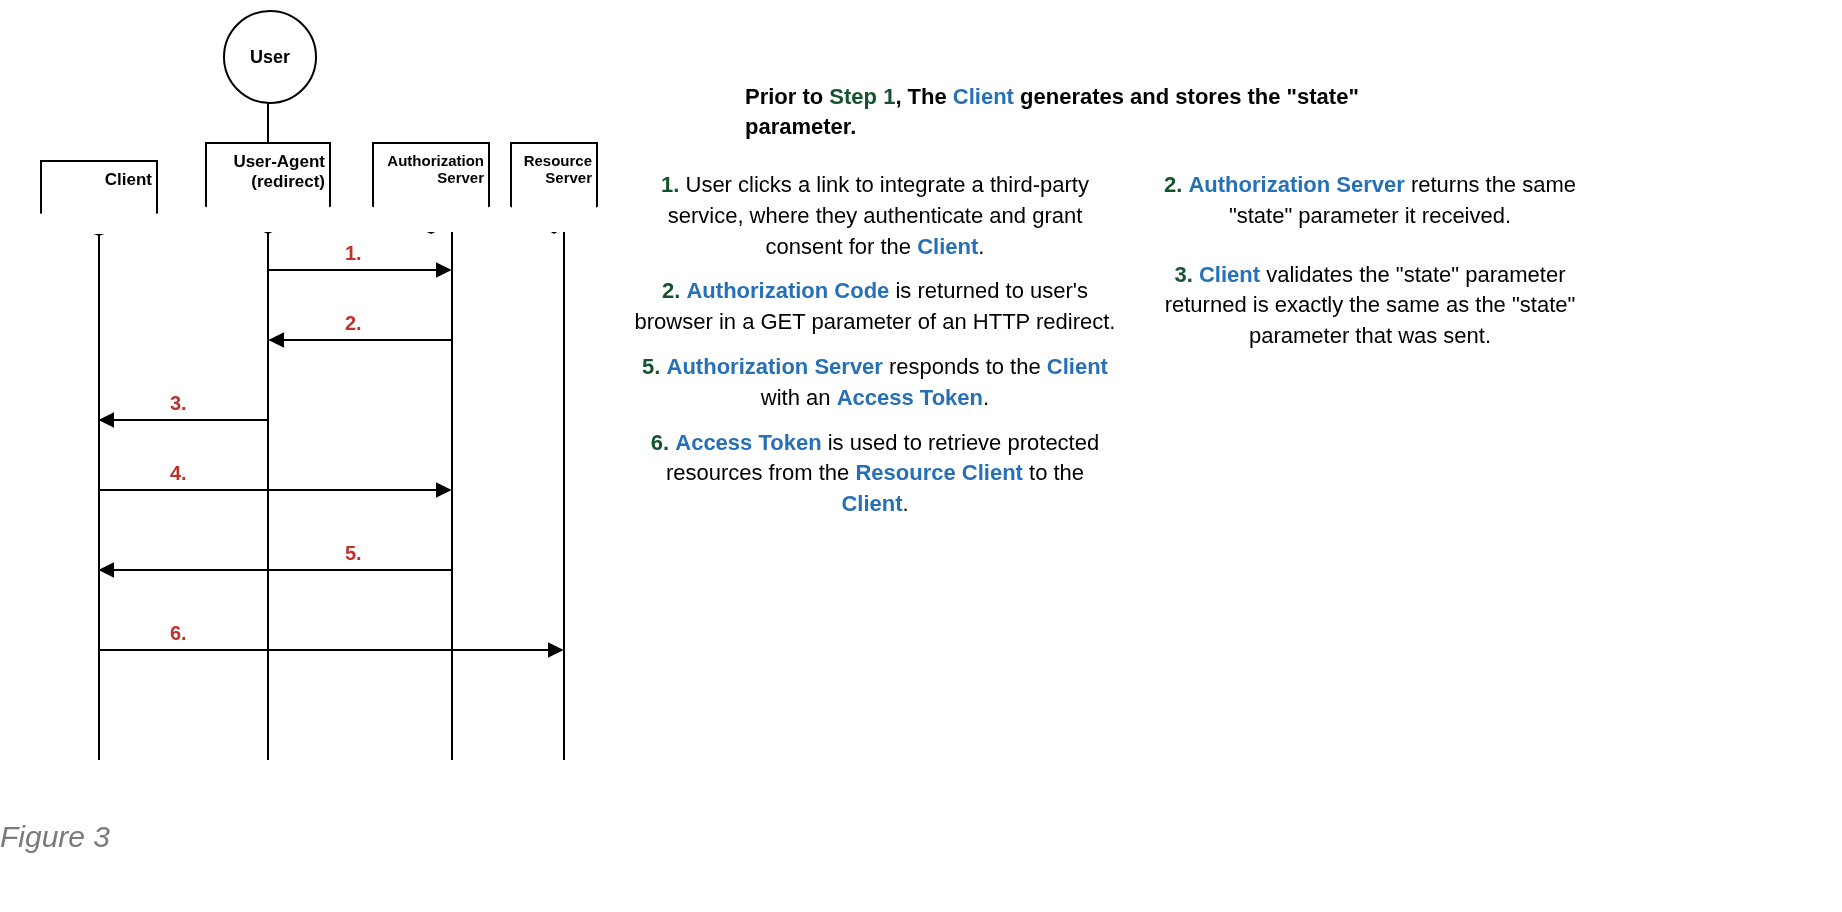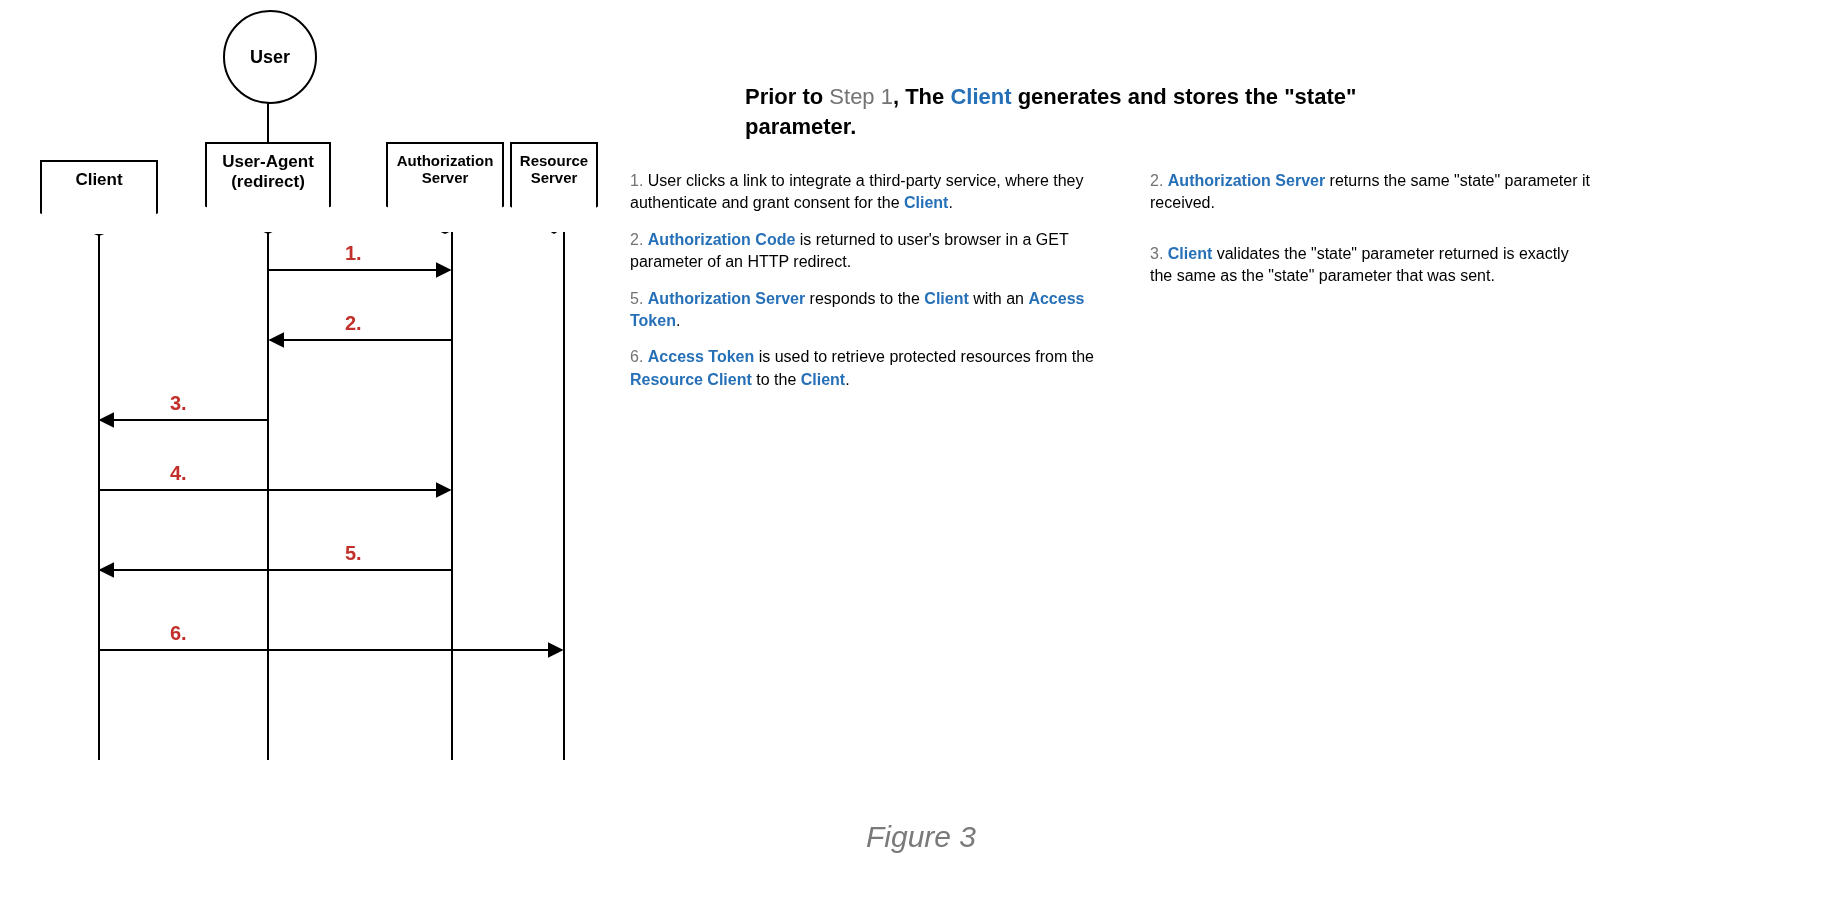--- a/index.html
+++ b/index.html
@@ -42,21 +42,21 @@
   }
   .actor-stem {
     position: absolute;
     width: 2px;
     background: #000;
   }
   .headbox {
     position: absolute;
     border: 2px solid #000;
     background: #fff;
-    text-align: center;
+    text-align: right;
     font-weight: bold;
     font-size: 17px;
     line-height: 1.15;
     box-sizing: border-box;
     padding-top: 6px;
     
   }
   .headbox.pentagon {
     clip-path: polygon(0 0, 100% 0, 100% 70%, 50% 100%, 0 70%);
     -webkit-clip-path: polygon(0 0, 100% 0, 100% 70%, 50% 100%, 0 70%);
@@ -81,50 +81,51 @@
     position: absolute;
     left: 745px;
     top: 82px;
     width: 720px;
     font-size: 22px;
     font-weight: bold;
     line-height: 1.35;
   }
   .col {
     position: absolute;
-    font-size: 16px;
+    font-size: 22px;
     line-height: 1.4;
+    text-align: center;
   }
   .col-left {
     left: 630px;
     top: 170px;
     width: 490px;
   }
   .col-right {
     left: 1150px;
     top: 170px;
     width: 440px;
   }
   .step {
     margin-bottom: 14px;
   }
   .num {
-    color: #737373;
-    font-weight: normal;
+    color: #14532d;
+    font-weight: bold;
   }
   .kw {
     color: #2670b8;
     font-weight: bold;
   }
   .caption {
     position: absolute;
     left: 0;
     width: 1842px;
     top: 820px;
-    text-align: center;
+    text-align: left;
     font-style: italic;
     color: #7a7a7a;
     font-size: 30px;
   }
 </style>
 </head>
 <body>
 
 <div class="page">
 
@@ -141,21 +142,21 @@
       </div>
     </div>
 
     <div class="headbox pentagon" style="left:165px; top:132px; width:126px; height:92px;">
       <div class="inner">
         <span>User-Agent</span><br>
         <span>(redirect)</span>
       </div>
     </div>
 
-    <div class="headbox pentagon" style="left:346px; top:132px; width:118px; height:92px; font-size:15px;">
+    <div class="headbox pentagon" style="left:332px; top:132px; width:118px; height:92px; font-size:15px;">
       <div class="inner">
         <span>Authorization</span><br>
         <span>Server</span>
       </div>
     </div>
 
     <div class="headbox pentagon" style="left:470px; top:132px; width:88px; height:92px; font-size:15px;">
       <div class="inner">
         <span>Resource</span><br>
         <span>Server</span>

